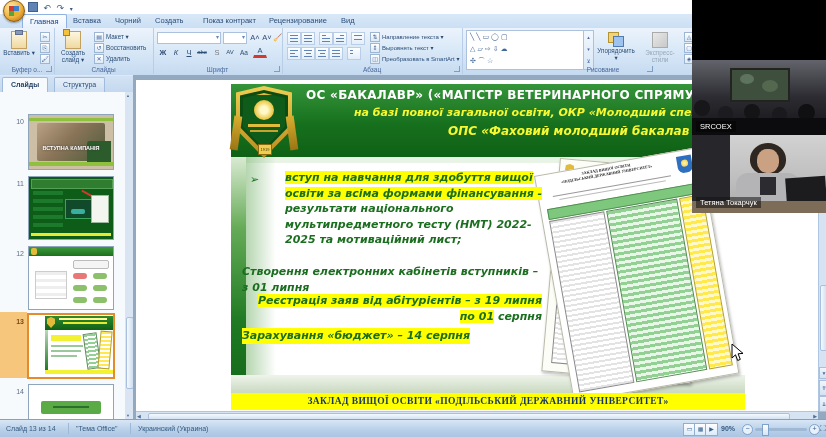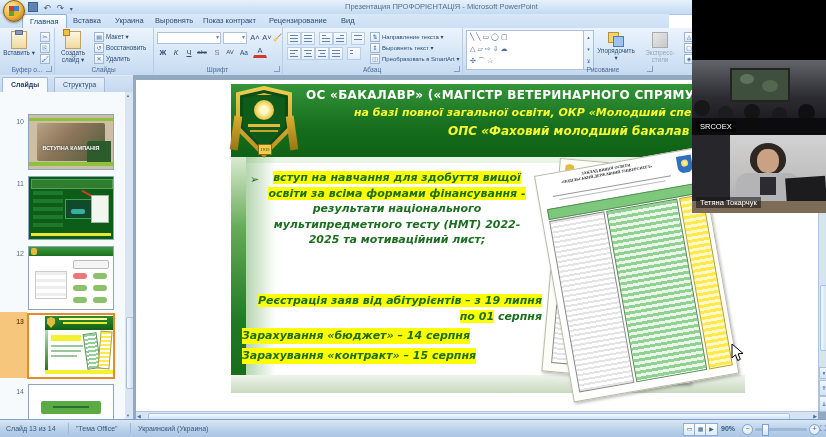--- a/index.html
+++ b/index.html
@@ -11,21 +11,21 @@
     background:linear-gradient(180deg,#e7f1fc,#c3daf1);border-bottom:1px solid #a9c6e8;}
   .title-text{left:345px;top:2px;font-size:7.5px;color:#53708f;white-space:nowrap;}
   .orb{left:3px;top:0px;width:20px;height:20px;border-radius:50%;
     background:radial-gradient(circle at 35% 30%,#fbe9a8,#f0b13c 55%,#b5731a 90%);
     border:1px solid #8a5c12;box-shadow:0 1px 2px rgba(0,0,0,.35);z-index:30;}
   .orb-q{width:5px;height:5px;}
   .qat{left:28px;top:1px;height:12px;z-index:31;font-size:9px;color:#3d5d85;}
   .qat span{display:inline-block;margin-right:3px;}
   .disk{display:inline-block;width:8px;height:8px;background:#5f83b5;border:1px solid #3e5f8c;position:relative;top:1px;}
   
-  .tabrow{left:0;top:14px;width:669px;height:14px;background:linear-gradient(180deg,#d9e8f8,#cbdff4);}
+  .tabrow{left:0;top:14px;width:826px;height:14px;background:linear-gradient(180deg,#d9e8f8,#cbdff4);}
   .rtab{position:absolute;top:0;height:13px;line-height:13px;padding:0 7px;font-size:7.5px;color:#2a4d78;}
   .rtab.active{background:linear-gradient(180deg,#fdfefe,#e8f1fb);border:1px solid #8db2e3;border-bottom:none;
     border-radius:2px 2px 0 0;color:#15428b;top:0;}
   
   .ribbon{left:0;top:28px;width:826px;height:47px;
     background:linear-gradient(180deg,#ecf3fc,#dcea f8 40%,#cfe1f4 75%,#c5daf0);border-bottom:1px solid #97b9e2;}
   .rgroup{position:absolute;top:0;height:46px;border-right:1px solid #b7cde8;}
   .glabel{position:absolute;bottom:1px;left:0;right:0;text-align:center;font-size:6.5px;color:#47689b;}
   .launcher{position:absolute;bottom:2px;right:2px;width:5px;height:5px;border:1px solid #7e9dc4;border-top:none;border-left:none;font-size:4px;color:#47689b;}
   .bigbtn{position:absolute;top:2px;width:34px;height:33px;text-align:center;font-size:6.3px;color:#2a4d78;line-height:1.1;}
@@ -95,43 +95,40 @@
   .conf{left:692px;top:0;width:134px;height:213px;background:#000;z-index:50;}
   .vtile{position:absolute;left:0;width:134px;overflow:hidden;}
   .vlabel{position:absolute;left:4px;padding:1px 4px;background:rgba(20,20,20,.55);color:#fff;font-size:7.5px;white-space:nowrap;}
   .cursor{z-index:60;}
 </style>
 </head>
 <body>
 
 <div id="screen">
 
-  <div class="abs titlebar">
-    <div class="abs title-text">Презентация ПРОФОРІЄНТАЦІЯ - Microsoft PowerPoint</div>
-  </div>
   <div class="abs orb">
     <div class="abs" style="left:5px;top:5px;width:10px;height:10px;">
       <div class="abs orb-q" style="left:0;top:0;background:#d23a2e;"></div>
       <div class="abs orb-q" style="left:5px;top:0;background:#3a7fd2;"></div>
       <div class="abs orb-q" style="left:0;top:5px;background:#58a33a;"></div>
       <div class="abs orb-q" style="left:5px;top:5px;background:#e8b32a;"></div>
     </div>
   </div>
   <div class="abs qat">
     <span class="disk"></span>
     <span>↶</span>
     <span>↷</span>
     <span style="font-size:6px;">▾</span>
   </div>
 
   <div class="abs tabrow">
     <div class="rtab active" style="left:22px;">Главная</div>
     <div class="rtab" style="left:66px;">Вставка</div>
-    <div class="rtab" style="left:108px;">Украина</div>
-    <div class="rtab" style="left:148px;">Выровнять</div>
+    <div class="rtab" style="left:108px;">Чорний</div>
+    <div class="rtab" style="left:148px;">Создать</div>
     <div class="rtab" style="left:196px;">Показ контракт</div>
     <div class="rtab" style="left:262px;">Рецензирование</div>
     <div class="rtab" style="left:334px;">Вид</div>
   </div>
 
   <div class="abs ribbon" style="background:linear-gradient(180deg,#ecf3fc,#dceaf8 40%,#cfe1f4 75%,#c5daf0);">
 
     <div class="rgroup" style="left:0;width:54px;">
       <div class="bigbtn" style="left:2px;">
         <div class="bigicon">
@@ -371,30 +368,31 @@
         <div class="dh" style="padding-right:24px;"><span>ЗАКЛАД ВИЩОЇ ОСВІТИ</span><br><span>«ПОДІЛЬСЬКИЙ ДЕРЖАВНИЙ УНІВЕРСИТЕТ»</span></div>
         <div class="abs" style="left:14px;top:22px;width:120px;height:1px;background:#999;"></div>
         <div class="abs" style="left:20px;top:26px;width:108px;height:1px;background:#bbb;"></div>
         <div class="abs" style="left:6px;top:34px;width:154px;height:9px;background:#7ec87e;border:1px solid #4f8a4f;"></div>
         <div class="abs stripes-gray" style="left:6px;top:46px;width:54px;height:172px;"></div>
         <div class="abs stripes-green" style="left:64px;top:46px;width:70px;height:172px;"></div>
         <div class="abs stripes-yellow" style="left:138px;top:46px;width:22px;height:172px;"></div>
       </div>
 
       <div class="slidetext abs" style="left:114px;top:92px;font-size:11px;">➢</div>
-      <div class="slidetext abs" style="left:123px;top:90px;width:276px;text-align:center;">
+      <div class="slidetext abs" style="left:149px;top:90px;width:276px;">
         <span class="hl">вступ на навчання для здобуття вищої освіти за всіма формами фінансування - </span><span>результати національного мультипредметного тесту (НМТ) 2022-2025 та мотиваційний лист;</span>
       </div>
 
+      <div class="slidetext abs" style="left:106px;top:184px;width:300px;">Створення електронних кабінетів вступників – з 01 липня</div>
       <div class="slidetext abs" style="left:106px;top:213px;width:300px;text-align:right;">
         <span class="hl">Реєстрація заяв від абітурієнтів – з 19 липня по 01</span><span> серпня</span>
       </div>
       <div class="slidetext abs hl" style="left:106px;top:248px;display:inline-block;">Зарахування «бюджет» – 14 серпня</div>
-      <div class="slidetext abs hl" style="left:106px;top:268px;display:inline-block;">Зарахування «контракт» – 15 серпня</div>
-
+
+      <div class="footband">ЗАКЛАД ВИЩОЇ ОСВІТИ «ПОДІЛЬСЬКИЙ ДЕРЖАВНИЙ УНІВЕРСИТЕТ»</div>
     </div>
 
     <div class="vscroll">
       <div class="vbtn" style="top:0;">▲</div>
       <div class="abs" style="left:0.5px;top:210px;width:6px;height:64px;background:linear-gradient(90deg,#f4f9fe,#cdddf0);border:1px solid #a8c0dd;border-radius:2px;"></div>
       <div class="vbtn" style="top:292px;">▼</div>
       <div class="vbtn" style="top:305px;height:14px;line-height:14px;">⇈</div>
       <div class="vbtn" style="top:321px;height:14px;line-height:14px;">⇊</div>
     </div>
 

